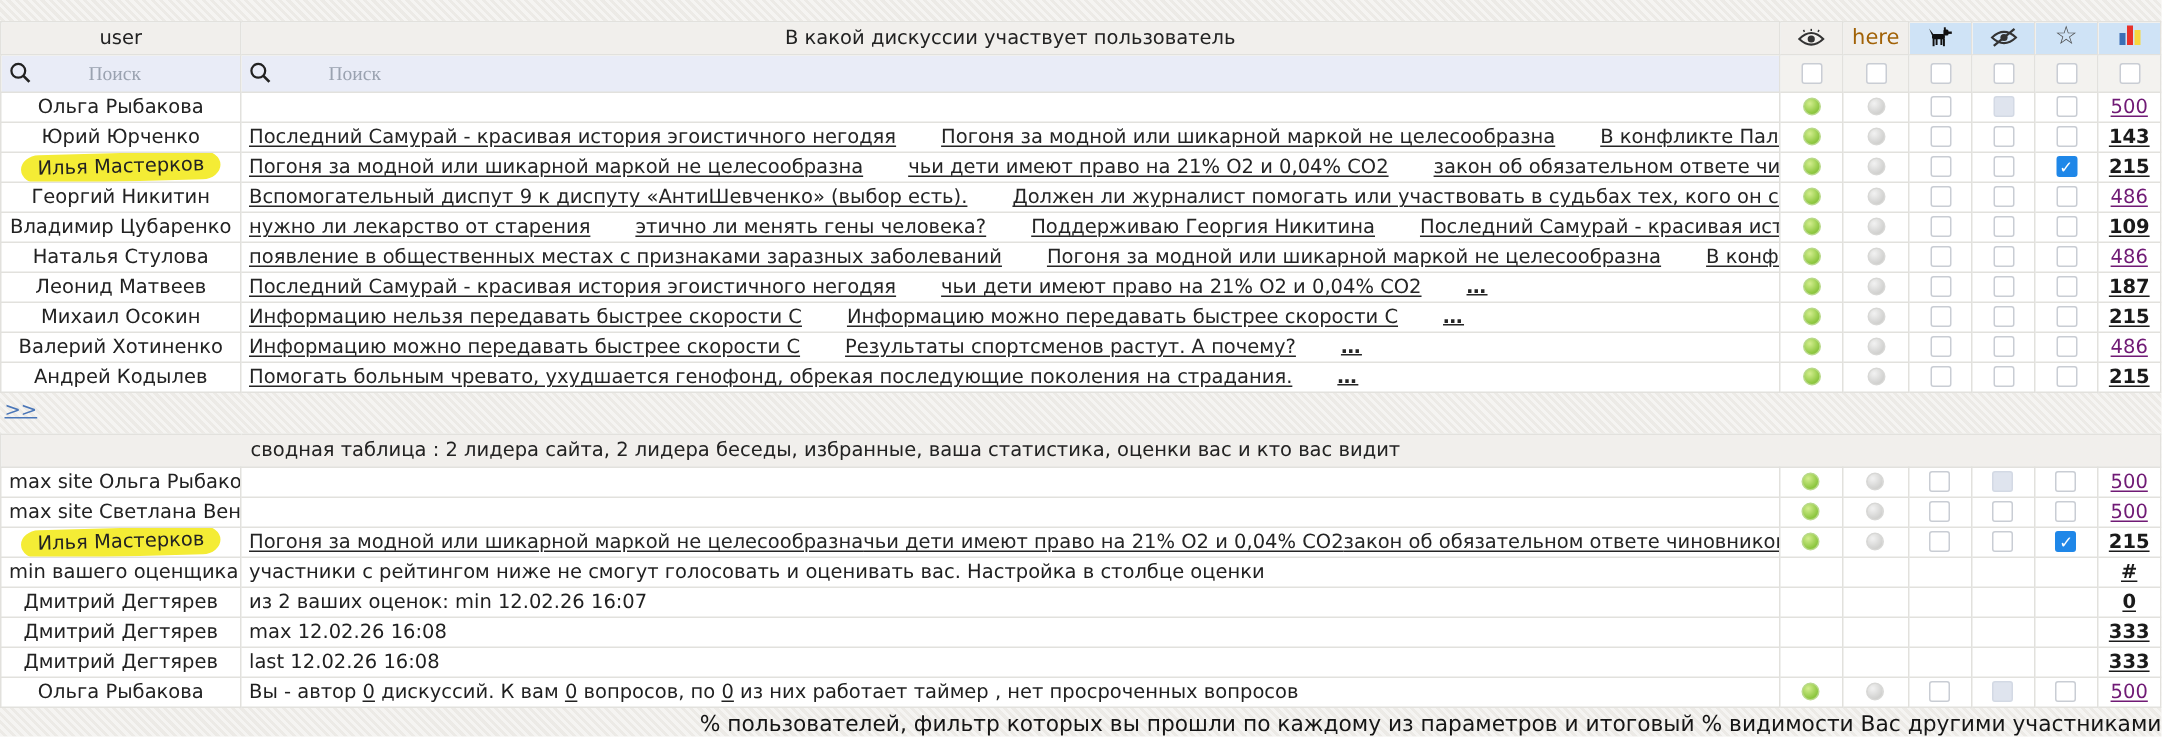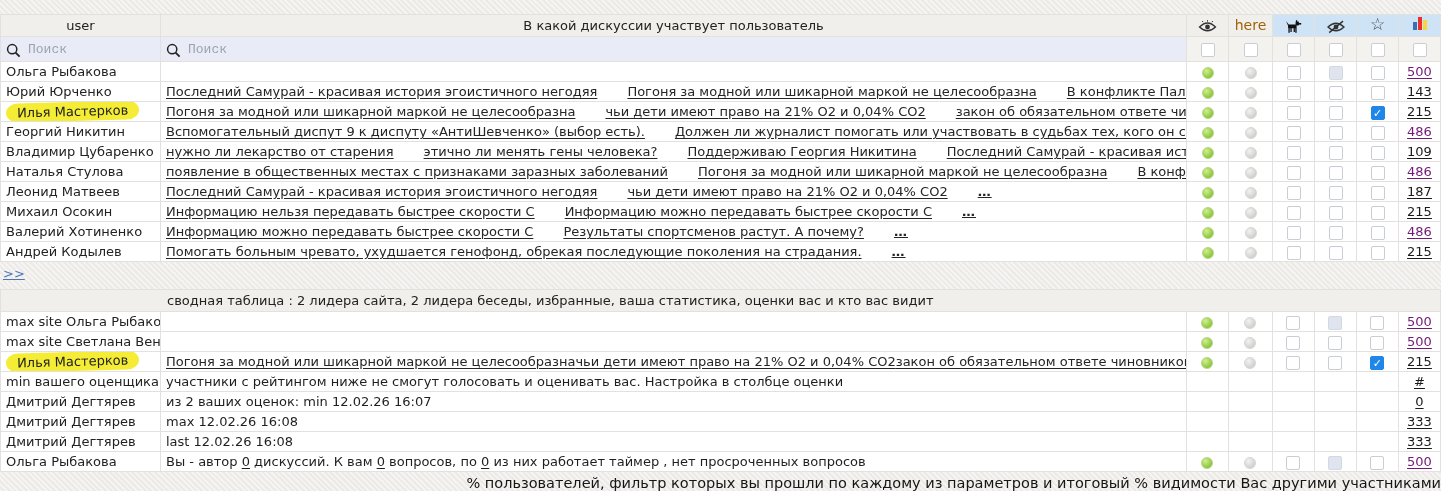--- a/index.html
+++ b/index.html
@@ -17,37 +17,37 @@
     height:20px; line-height:19px; vertical-align:middle;
   }
   tr.head-row th { background:#f1efec; font-weight:400; text-align:center; height:22px; }
   tr.head-row th.blue { background:#cfe3f6; }
   th.th-disc { text-align:center; }
   tr.search-row th { background:#e9ecf7; height:25px; text-align:left; }
   tr.search-row th.cb-cell { background:#f3f2ef; text-align:center; }
   .search-wrap { display:flex; align-items:center; gap:7px; }
   .search-input {
     border:none; outline:none; background:transparent; flex:1; min-width:20px;
-    font-family:Liberation Mono, monospace; font-size:13px; color:#0369a1;
+    font-family:Liberation Serif, serif; font-size:13px; color:#0369a1;margin-left:31px;
   }
   .search-input::placeholder { color:#9aa2b0; }
-  td.user-cell { background:#fff; }
+  td.user-cell { text-align:center; background:#fff; }
   td.disc-cell { background:#fff; }
   td.icon-cell { text-align:center; background:#fff; }
   td.score-cell { text-align:center; background:#fff; }
   .hl {
     display:inline-block; background:#f4ec35; border-radius:14px/11px;
     padding:0 11px; transform:rotate(-1.6deg);
   }
   a.disc-link { color:#252525; text-decoration:underline; text-underline-offset:2px; margin-right:30px; }
   a.disc-link.joined { margin-right:0; }
   a.more-link { color:#252525; font-weight:700; text-decoration:underline; margin-right:4px; letter-spacing:1px; }
   .plain-text { color:#1f1f1f; }
   .seg-link { text-decoration:underline; text-underline-offset:2px; }
-  a.score { color:#1a1a1a; font-weight:400; text-decoration:underline; text-underline-offset:2px; }
+  a.score { color:#1a1a1a; font-weight:700; text-decoration:underline; text-underline-offset:2px; }
   a.score.muted { color:#701a75; font-weight:400; }
   .dot { display:inline-block; width:12px; height:12px; border-radius:50%; vertical-align:middle; }
   .dot.green { background: radial-gradient(circle at 35% 30%, #d3ee8e, #8cc63f 70%); border:1px solid #b9d98b; }
   .dot.gray  { background: radial-gradient(circle at 35% 30%, #f2f2f2, #cfcfcd 75%); border:1px solid #d8d8d6; }
   .cb {
     display:inline-block; width:14px; height:14px; border:1px solid #c9cdd4; border-radius:2px;
     background:#fff; vertical-align:middle; text-align:center; line-height:13px; font-size:11px;
   }
   .cb.checked { background:#1f87e8; border-color:#1f87e8; color:#fff; font-weight:700; }
   .cb.disabled { background:#dfe4ee; border-color:#d3d9e4; }

